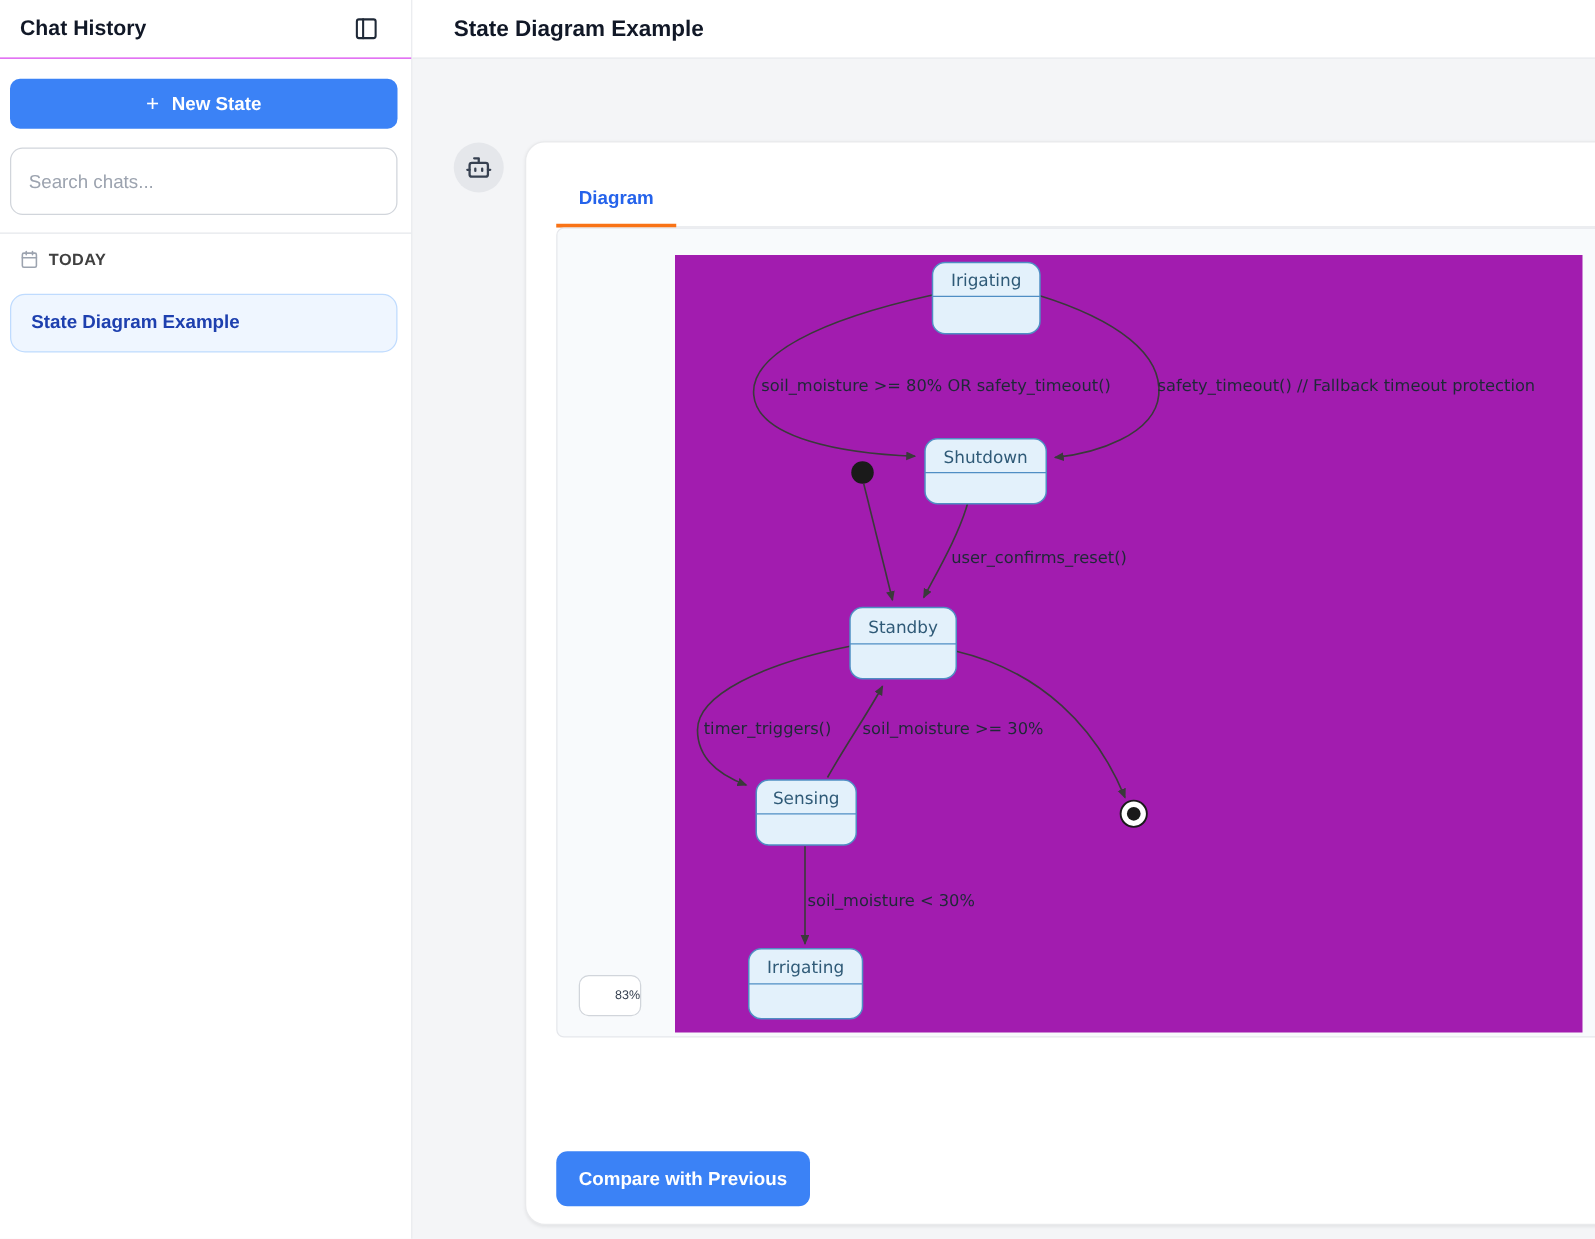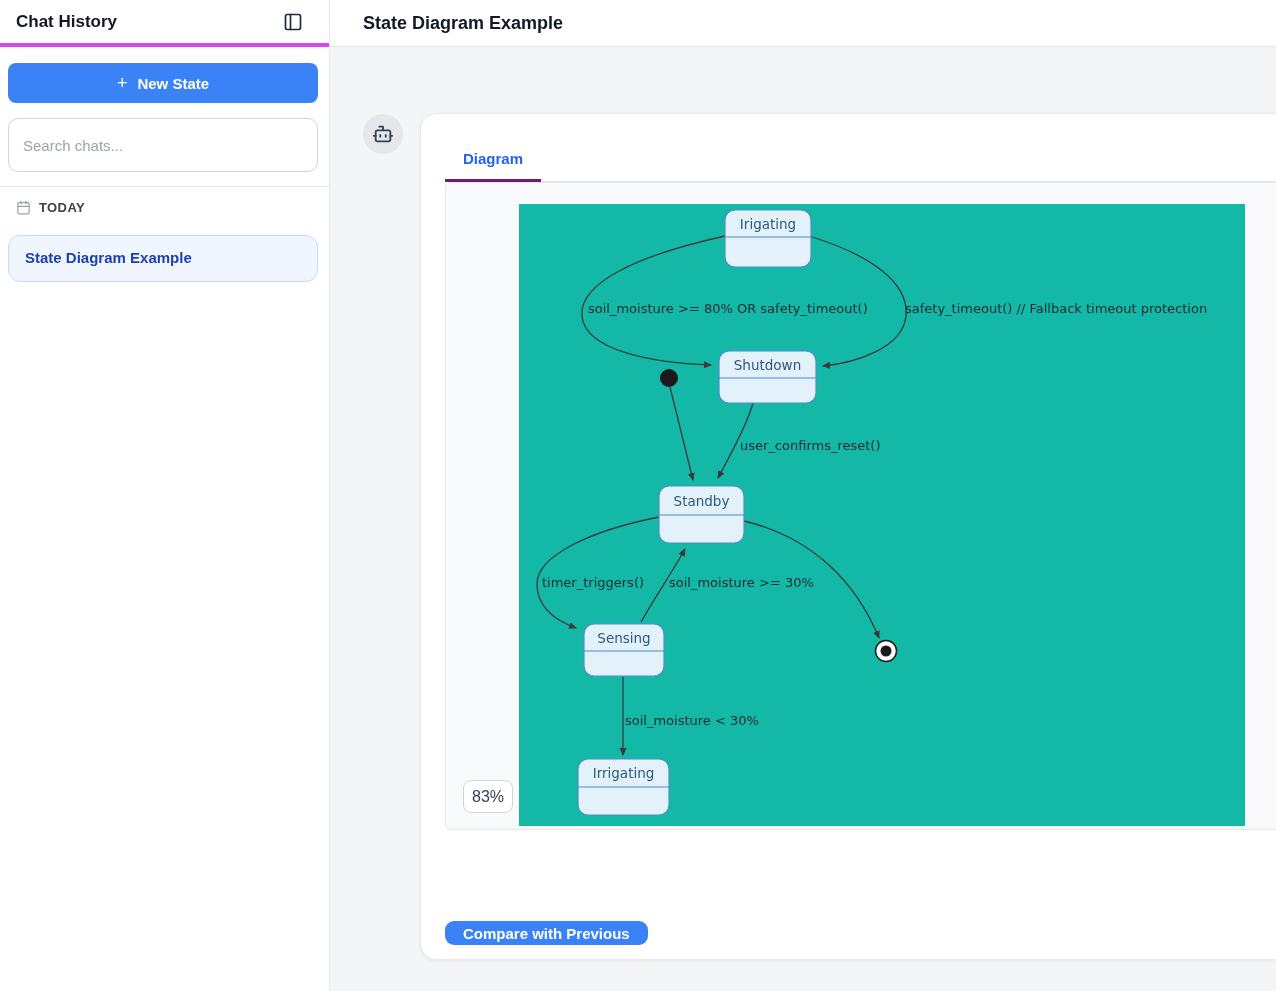--- a/index.html
+++ b/index.html
@@ -3,21 +3,21 @@
 <meta charset="utf-8">
 <style>
   * { margin:0; padding:0; box-sizing:border-box; }
   html,body { width:1276px; height:991px; overflow:hidden;
     font-family:"Liberation Sans", sans-serif; background:#f4f5f7; }
 
   
   .sidebar { position:absolute; left:0; top:0; width:330px; height:991px;
     background:#ffffff; border-right:1px solid #e5e7eb; }
   .sb-header { height:47px; display:flex; align-items:center;
-    justify-content:space-between; padding:0 25px 0 16px; border-bottom:4px solid #d946ef; }
+    justify-content:space-between; padding:0 25px 0 16px; border-bottom:1px solid #d946ef; }
   .sb-title { font-size:17px; font-weight:700; color:#111827; }
   .panel-btn { background:none; border:none; cursor:pointer; color:#1f2937;
     width:22px; height:22px; display:flex; align-items:center; justify-content:center; }
   .new-chat { display:flex; align-items:center; justify-content:center; gap:10px;
     margin:16px 8px 0; width:310px; height:40px; border:none; border-radius:8px;
     background:#3b82f6; color:#ffffff; font-size:15px; font-weight:600; cursor:pointer;
     font-family:inherit; }
   .new-chat .plus { font-size:18px; font-weight:400; line-height:1; }
   .search-wrap { margin:15px 8px 0; }
   .search-input { width:310px; height:54px; border:1px solid #d1d5db; border-radius:10px;
@@ -43,32 +43,32 @@
     justify-content:center; color:#374151; }
 
   .card { position:absolute; left:90px; top:113px; width:900px;
     background:#ffffff; border:1px solid #e9eaec; border-radius:16px;
     box-shadow:0 1px 3px rgba(0,0,0,.07); padding:24px 24px 14px; }
 
   .tab-bar { display:flex; height:44px; border-bottom:1px solid #e5e7eb; }
   .tab { font-size:15px; font-weight:600; color:#4b5563; background:none; border:none;
     padding:0 18px; margin-right:4px; cursor:pointer; font-family:inherit;
     display:flex; align-items:center; }
-  .tab.active { color:#2563eb; border-bottom:3px solid #701a75; margin-bottom:-1px; }
+  .tab.active { color:#2563eb; border-bottom:3px solid #f97316; margin-bottom:-1px; }
 
   .diagram-panel { position:relative; height:648px; background:#f8fafc;
     border:1px solid #e5e7eb; border-radius:6px 0 0 6px; overflow:hidden; }
-  .diagram-surface { position:absolute; left:73px; top:21px; width:726px; height:622px;
-    background:#14b8a6; }
+  .diagram-surface { position:absolute; left:94px; top:21px; width:726px; height:622px;
+    background:#a21caf; }
   .zoom-badge { position:absolute; left:17px; bottom:16px; width:50px; height:33px;
     background:#ffffff; border:1px solid #d1d5db; border-radius:8px;
-    display:flex; align-items:center; justify-content:center;
-    font-size:16px; color:#374151; }
-
-  .compare-btn { margin-top:91px; height:24px; padding:0 18px; border:none;
+    display:flex; align-items:center; justify-content:flex-end;
+    font-size:10px; color:#374151; }
+
+  .compare-btn { margin-top:91px; height:44px; padding:0 18px; border:none;
     border-radius:9px; background:#3b82f6; color:#ffffff; font-size:15px;
     font-weight:700; cursor:pointer; font-family:inherit; }
 
   
   .uml-label { font-family:"DejaVu Sans", sans-serif; font-size:13px; fill:#1f2937; }
   .uml-state-name { font-family:"DejaVu Sans", sans-serif; font-size:13.5px; fill:#2f5a77; }
   .uml-state rect { fill:#e3f1fb; stroke:#4f8ec4; stroke-width:1.2; }
   .uml-state line { stroke:#4f8ec4; stroke-width:1; }
   .uml-edge { fill:none; stroke:#3a3a3a; stroke-width:1.3; }
 </style>

